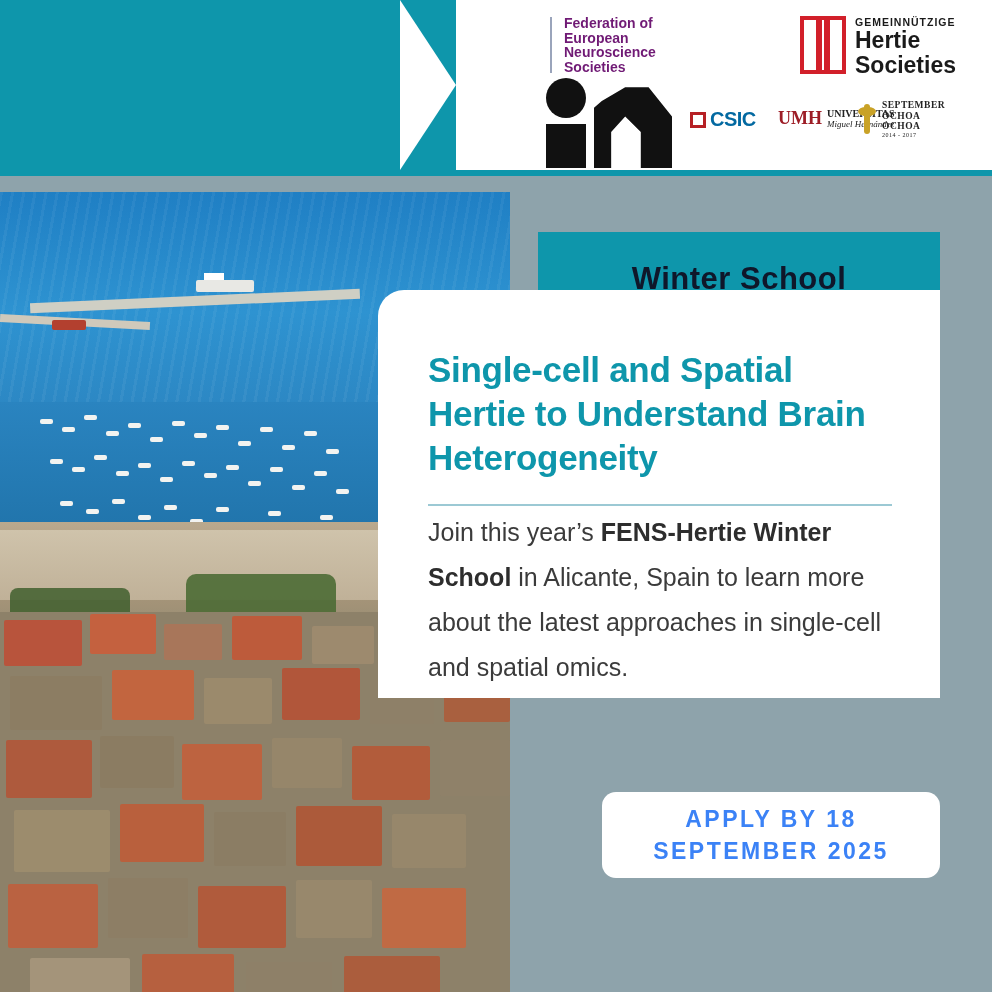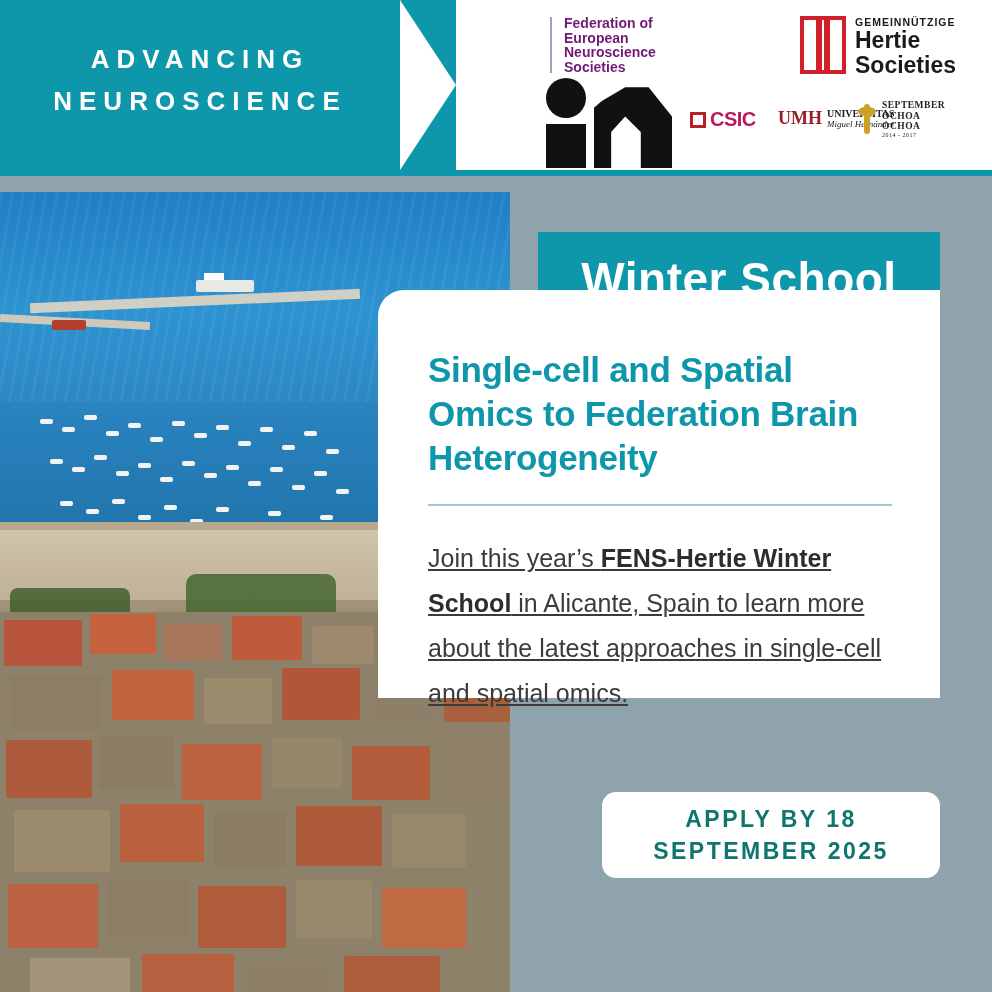--- a/index.html
+++ b/index.html
@@ -105,21 +105,21 @@
 
   
   .csic{
     position:absolute;left:690px;top:108px;display:flex;align-items:center;
   }
   .csic-mark{
     width:16px;height:16px;background:#b62025;margin-right:4px;
     position:relative;
   }
   .csic-mark:after{content:"";position:absolute;left:3px;top:3px;width:10px;height:10px;background:#fff;}
-  .csic-word{font-size:20px;font-weight:bold;color:#be185d;letter-spacing:-0.5px;}
+  .csic-word{font-size:20px;font-weight:bold;color:#0369a1;letter-spacing:-0.5px;}
   .umh{
     position:absolute;left:778px;top:108px;display:flex;align-items:center;
   }
   .umh-mark{
     font-family:"Liberation Serif", serif;
     font-size:18px;font-weight:bold;color:#9d1d26;margin-right:5px;
   }
   .umh-t1{font-family:"Liberation Serif",serif;font-size:10px;font-weight:bold;color:#222;line-height:11px;}
   .umh-t2{font-family:"Liberation Serif",serif;font-size:9px;font-style:italic;color:#222;line-height:10px;}
   .severo{
@@ -206,49 +206,49 @@
     position:absolute;left:510px;top:176px;width:482px;height:816px;background:#8ea3ab;
   }
 
   
   .winter-school{
     position:absolute;left:538px;top:232px;width:402px;height:94px;
     background:#0e96ab;
     display:flex;align-items:center;justify-content:center;
   }
   .winter-school span{
-    color:#ffffff;font-size:46px;font-weight:700;letter-spacing:0.5px;
+    color:#0f172a;font-size:31px;font-weight:700;letter-spacing:0.5px;
   }
   .white-card{
     position:absolute;left:378px;top:290px;width:562px;height:408px;
     background:#ffffff;border-radius:26px 0 0 0;
   }
   .card-inner{
     position:absolute;left:50px;top:58px;width:464px;
   }
   .card-title{
     color:#0e96ab;font-size:35px;font-weight:700;line-height:44px;
     letter-spacing:-0.3px;margin:0;
   }
   .card-rule{
     margin-top:24px;width:464px;height:2px;background:#9cc9d4;
   }
   .card-body{
-    margin-top:30px;font-size:25px;line-height:45px;color:#3b3b3b;text-decoration:underline;
+    margin-top:4px;font-size:25px;line-height:45px;color:#3b3b3b;
   }
   .card-body b{font-weight:700;color:#2d2d2d;}
 
   
   .apply-box{
     position:absolute;left:602px;top:792px;width:338px;height:86px;
     background:#ffffff;border-radius:14px;
     display:flex;align-items:center;justify-content:center;text-align:center;
   }
   .apply-box span{
-    color:#0f766e;font-size:23px;font-weight:700;letter-spacing:2.5px;line-height:32px;
+    color:#3b82f6;font-size:23px;font-weight:700;letter-spacing:2.5px;line-height:32px;
   }
   
   .url-pill{
     position:absolute;left:602px;top:902px;width:338px;height:48px;
     border:2px solid #ffffff;border-radius:24px;
     display:flex;align-items:center;
   }
   .search-circle{
     margin-left:16px;width:26px;height:26px;border-radius:50%;
     background:#ffffff;position:relative;flex:none;
@@ -269,24 +269,20 @@
 </head>
 <body>
 
 <div class="poster">
 
   <div class="header">
     <div class="header-arrow-outline"></div>
     <div class="header-teal"></div>
     <div class="header-arrow"></div>
 
-    <div class="advancing">
-      <div>ADVANCING</div>
-      <div>NEUROSCIENCE</div>
-    </div>
 
     <div class="fens-logo">
       <div class="fens-divider"></div>
       <div>
         <div class="fens-sub">Federation of</div>
         <div class="fens-sub">European</div>
         <div class="fens-sub">Neuroscience</div>
         <div class="fens-sub">Societies</div>
       </div>
     </div>
@@ -432,21 +428,21 @@
 
     </div>
   </div>
 
   <div class="winter-school">
     <span>Winter School</span>
   </div>
 
   <div class="white-card">
     <div class="card-inner">
-      <h1 class="card-title">Single-cell and Spatial Omics to Federation Brain Heterogeneity</h1>
+      <h1 class="card-title">Single-cell and Spatial Hertie to Understand Brain Heterogeneity</h1>
       <div class="card-rule"></div>
       <p class="card-body"><span>Join this year’s </span><b>FENS-Hertie Winter School</b><span> in Alicante, Spain to learn more about the latest approaches in single-cell and spatial omics.</span></p>
     </div>
   </div>
 
   <div class="apply-box">
     <span>
       <span>APPLY BY 18</span><br>
       <span>SEPTEMBER 2025</span>
     </span>

